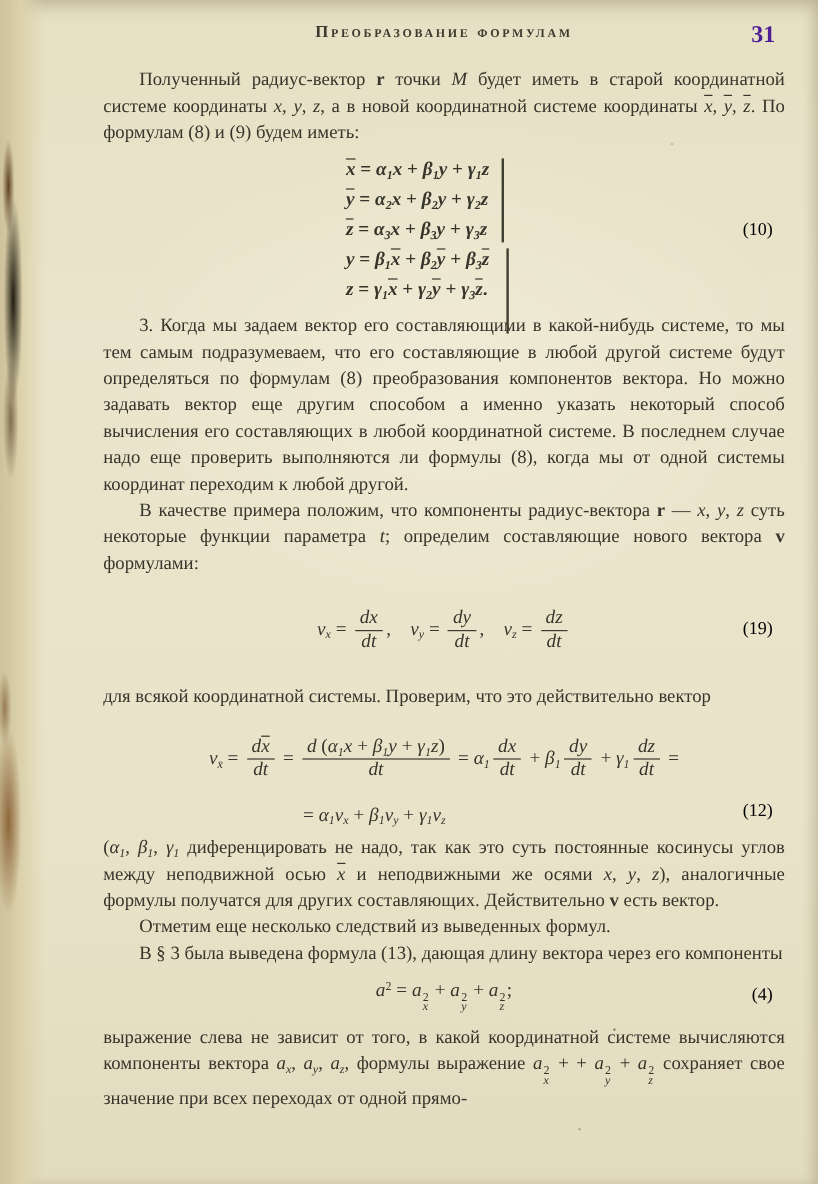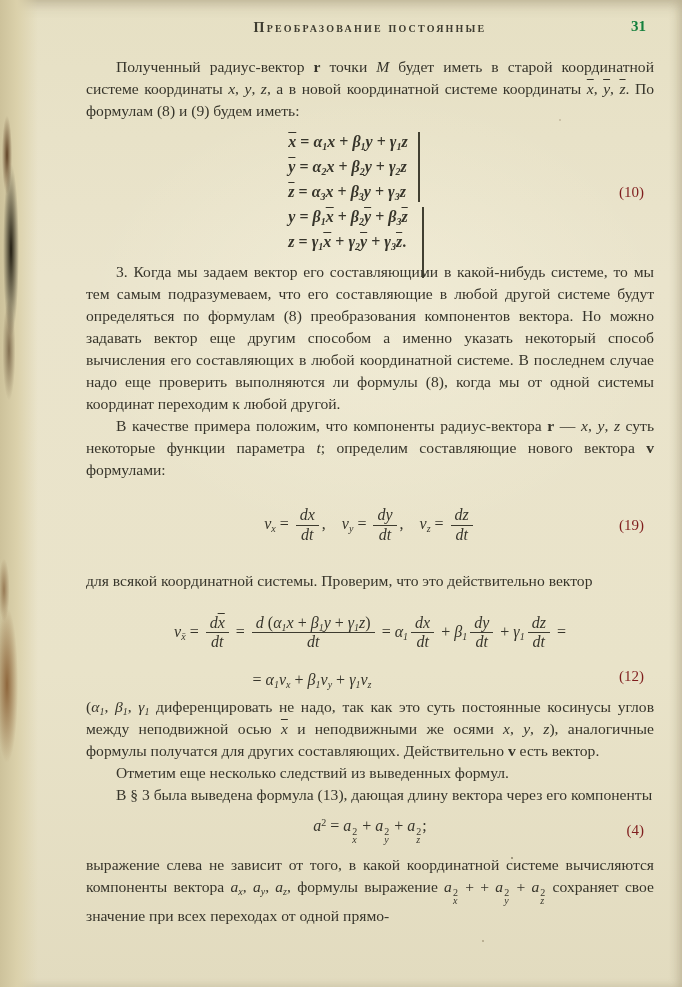--- a/index.html
+++ b/index.html
@@ -27,58 +27,58 @@
       radial-gradient(ellipse 9px 70px at 9px 350px, rgba(60,35,12,.55), transparent 72%),
       radial-gradient(ellipse 15px 105px at 7px 685px, rgba(125,78,35,.8), transparent 74%),
       radial-gradient(ellipse 8px 45px at 4px 590px, rgba(105,62,25,.55), transparent 70%),
       linear-gradient(90deg,#cdc29b 0%,#dbd1ab 45%,rgba(232,226,200,0) 100%);
   }
   .content{position:absolute;left:86px;top:10px;width:568px;color:#37352b;}
   .runhead{position:relative;height:20px;margin:8px 0 18px;text-align:center;}
   .rh-title{
     font-variant:small-caps;font-weight:bold;font-size:14px;letter-spacing:2.2px;color:#3e3c30;
   }
-  .rh-page{position:absolute;right:8px;top:0;font-size:15px;font-weight:bold;color:#15803d;}
+  .rh-page{position:absolute;right:8px;top:0;font-size:20px;font-weight:bold;color:#4c1d95;}
   .para{margin:0;text-align:justify;font-size:15.6px;line-height:22px;}
   .indent{text-indent:30px;}
   .it{font-style:italic;}
   .bd{font-weight:bold;}
   .ov{text-decoration:overline;text-decoration-thickness:1px;}
   sub,sup{font-size:10px;line-height:0;}
   sub{vertical-align:-3px;}
   sup{vertical-align:5px;}
   .ss{display:inline-flex;flex-direction:column;align-items:flex-start;font-size:10px;
       line-height:8px;vertical-align:-4px;margin-left:1px;margin-right:1px;}
   .frac{display:inline-block;vertical-align:middle;text-align:center;margin:16px 3px;line-height:1.05;}
   .fnum{display:block;padding:0 4px 1px;border-bottom:1.3px solid #3d3b2f;}
   .fden{display:block;padding:1px 4px 0;}
   .eqwrap{position:relative;margin:7px 0;font-size:16px;}
   .eqline{text-align:center;line-height:1.2;}
-  .tag{position:absolute;right:10px;top:50%;transform:translateY(-50%);font-size:15px;color:#7f1d1d;}
+  .tag{position:absolute;right:10px;top:50%;transform:translateY(-50%);font-size:15px;color:#000000;}
   .eq10col{width:fit-content;margin:2px auto;position:relative;left:-22px;}
   .eq10col .eqline{text-align:left;line-height:25px;font-weight:bold;}
   .vbar{position:absolute;width:1.6px;background:#413f31;}
   .vbar1{right:-12px;top:3px;height:70px;}
   .vbar2{right:-16px;top:78px;height:71px;}
   .eqrow{padding:3px 0;}
   .eq12col{width:fit-content;margin:0 auto;}
   .eq12col .eqline{line-height:1.1;margin-bottom:4px;}
   .eq12b{text-align:center;position:relative;left:-58px;}
   .tag12{top:auto;bottom:4px;transform:none;}
 </style>
 </head>
 <body>
 
 <div class="paper"></div>
 <div class="spine"></div>
 
 <div class="content">
 
   <div class="runhead">
-    <span class="rh-title">Преобразование постоянные</span>
+    <span class="rh-title">Преобразование формулам</span>
     <span class="rh-page">31</span>
   </div>
 
   <p class="para indent"><span>Полученный радиус-вектор </span><span class="bd">r</span><span> точки </span><span class="it">M</span><span> будет иметь в старой координатной системе координаты </span><span class="it">x</span><span>, </span><span class="it">y</span><span>, </span><span class="it">z</span><span>, а в новой координатной системе координаты </span><span class="it ov">x</span><span>, </span><span class="it ov">y</span><span>, </span><span class="it ov">z</span><span>. По формулам (8) и (9) будем иметь:</span></p>
 
   <div class="eqwrap">
     <div class="eq10col">
       <div class="eqline"><span class="it ov">x</span><span> = </span><span class="it">α</span><sub class="it">1</sub><span class="it">x</span><span> + </span><span class="it">β</span><sub class="it">1</sub><span class="it">y</span><span> + </span><span class="it">γ</span><sub class="it">1</sub><span class="it">z</span></div>
       <div class="eqline"><span class="it ov">y</span><span> = </span><span class="it">α</span><sub class="it">2</sub><span class="it">x</span><span> + </span><span class="it">β</span><sub class="it">2</sub><span class="it">y</span><span> + </span><span class="it">γ</span><sub class="it">2</sub><span class="it">z</span></div>
       <div class="eqline"><span class="it ov">z</span><span> = </span><span class="it">α</span><sub class="it">3</sub><span class="it">x</span><span> + </span><span class="it">β</span><sub class="it">3</sub><span class="it">y</span><span> + </span><span class="it">γ</span><sub class="it">3</sub><span class="it">z</span></div>

